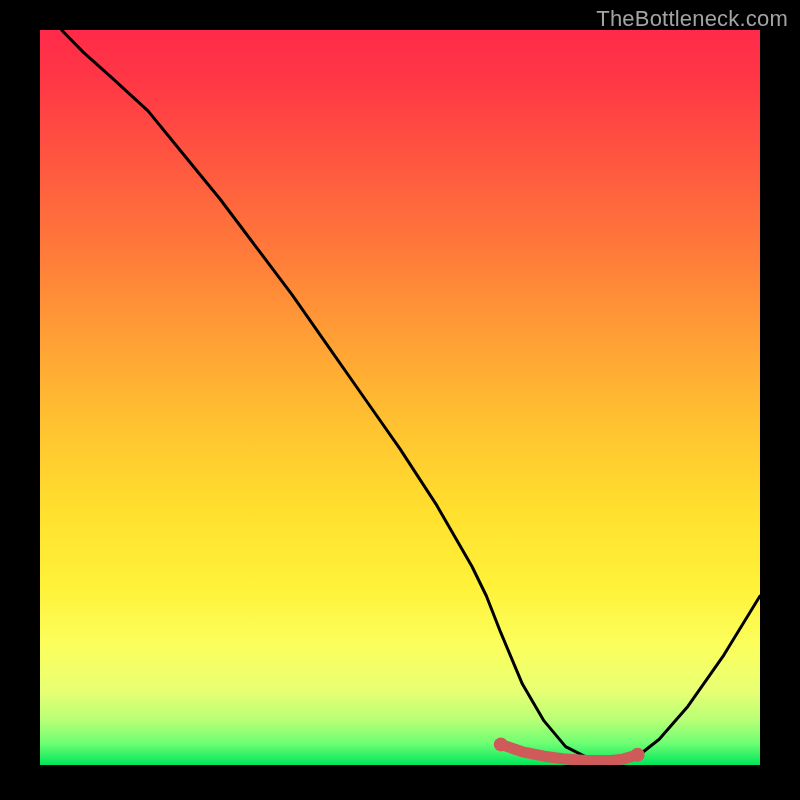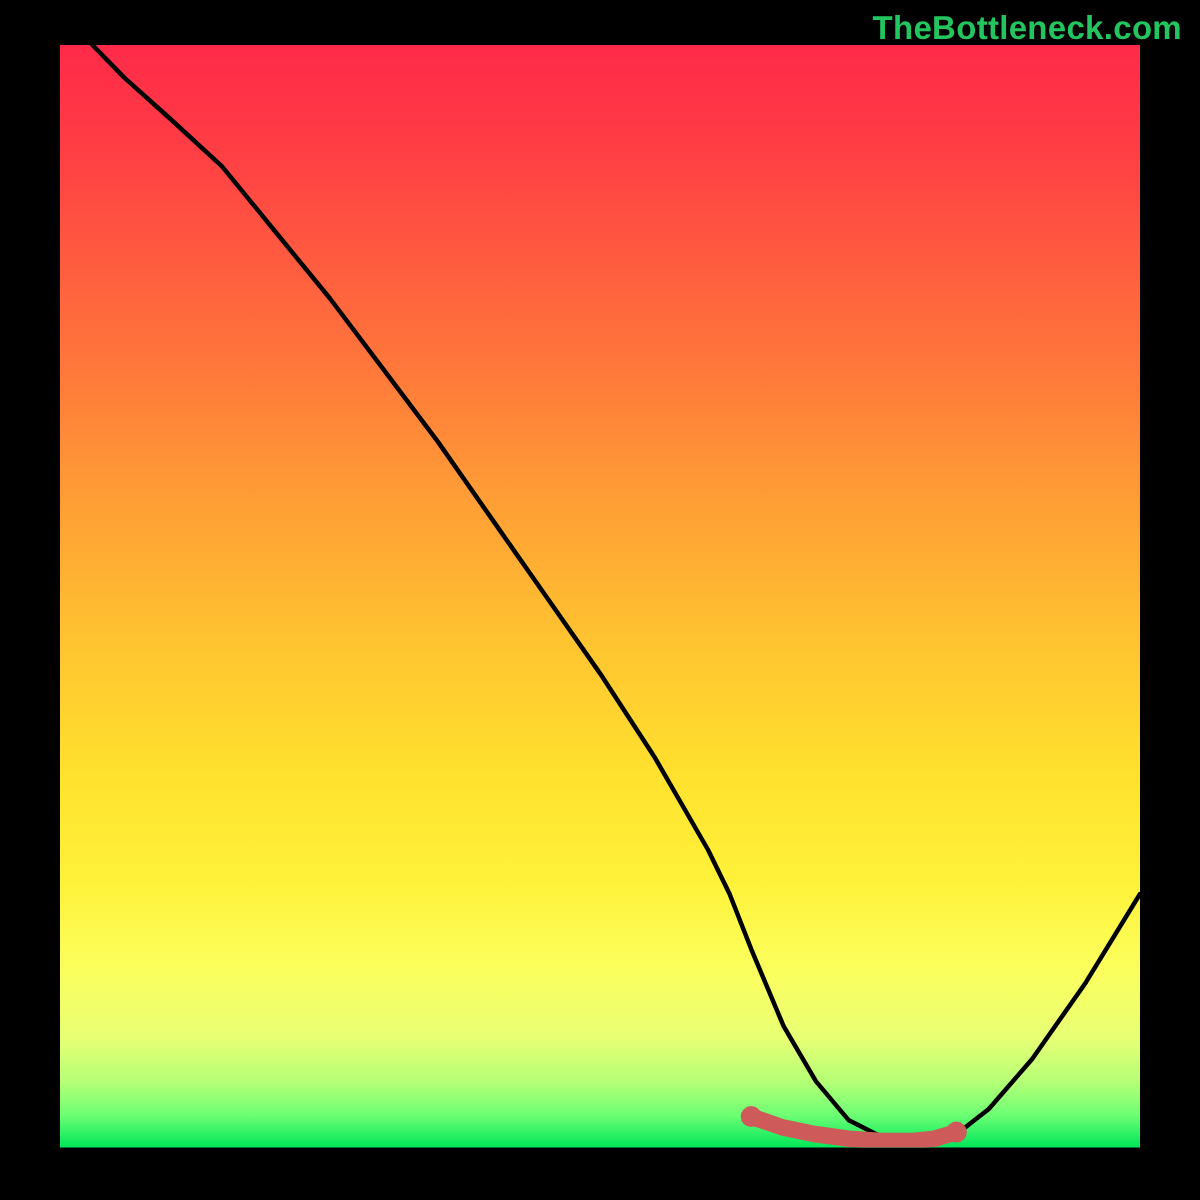--- a/index.html
+++ b/index.html
@@ -13,23 +13,23 @@
   }
   .container {
     position: relative;
     width: 800px;
     height: 800px;
   }
   .watermark {
     position: absolute;
     top: 6px;
     right: 12px;
-    color: #22c55e;
+    color: #a3a3a3;
     font-size: 22px;
-    font-weight: 700;
+    font-weight: 400;
     letter-spacing: 0.2px;
     z-index: 10;
     text-align: right;
   }
   .plot-frame {
     position: absolute;
     left: 40px;
     top: 30px;
     width: 720px;
     height: 735px;

